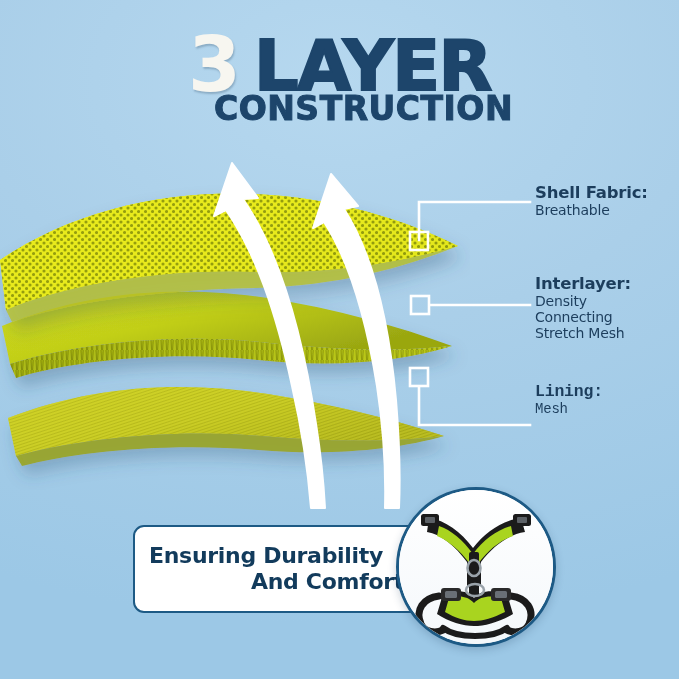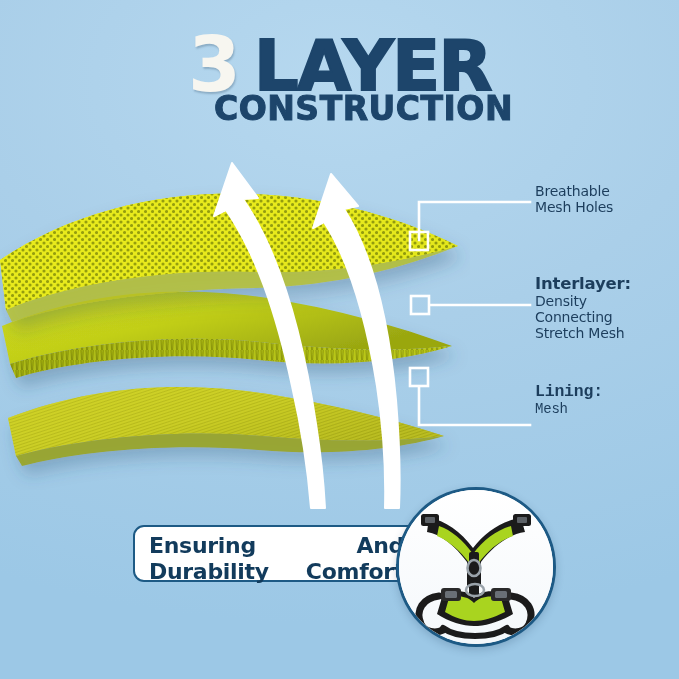--- a/index.html
+++ b/index.html
@@ -51,24 +51,24 @@
     position:absolute;color:#1c3d5c;line-height:1.14;
     font-family:"DejaVu Sans", sans-serif;
   }
   .label .hd{font-weight:bold;font-size:16.5px;display:block;letter-spacing:-.2px;}
   .label .bd{font-size:14px;display:block;letter-spacing:-.2px;}
   #lbl-shell{left:535px;top:184px;}
   #lbl-inter{left:535px;top:275px;}
   #lbl-lining{left:535px;top:383px;font-family:Liberation Mono, monospace;}
   
   #banner{
-    position:absolute;left:133px;top:525px;width:295px;height:57px;
+    position:absolute;left:133px;top:525px;width:295px;height:88px;
     background:#ffffff;border:2.5px solid #1d5a85;border-radius:11px;
     box-sizing:border-box;
-    display:flex;flex-direction:row;justify-content:center;
+    display:flex;flex-direction:column;justify-content:center;
     padding:6px 22px 6px 14px;
   }
   #banner .l1{font-size:22px;font-weight:bold;color:#123b5c;letter-spacing:-.3px;
     font-family:"DejaVu Sans", sans-serif;line-height:1.16;text-align:left;}
   #banner .l2{font-size:22px;font-weight:bold;color:#123b5c;letter-spacing:-.3px;
     font-family:"DejaVu Sans", sans-serif;line-height:1.16;text-align:right;}
   
   #harness-badge{
     position:absolute;left:396px;top:487px;width:160px;height:160px;
     border-radius:50%;background:#ffffff;border:3px solid #1d5a85;
@@ -195,22 +195,22 @@
       </g>
 
       <g>
         <path d="M419 387 L419 425 L530 425"></path>
         <rect x="410" y="368" width="18" height="18" fill="none" stroke="#ffffff" stroke-width="2.6"></rect>
       </g>
     </g>
   </svg>
 
   <div class="label" id="lbl-shell">
+    <span class="hd">Shell Fabric:</span>
     <span class="bd">Breathable</span>
-    <span class="bd">Mesh Holes</span>
   </div>
 
   <div class="label" id="lbl-inter">
     <span class="hd">Interlayer:</span>
     <span class="bd">Density</span>
     <span class="bd">Connecting</span>
     <span class="bd">Stretch Mesh</span>
   </div>
 
   <div class="label" id="lbl-lining">

